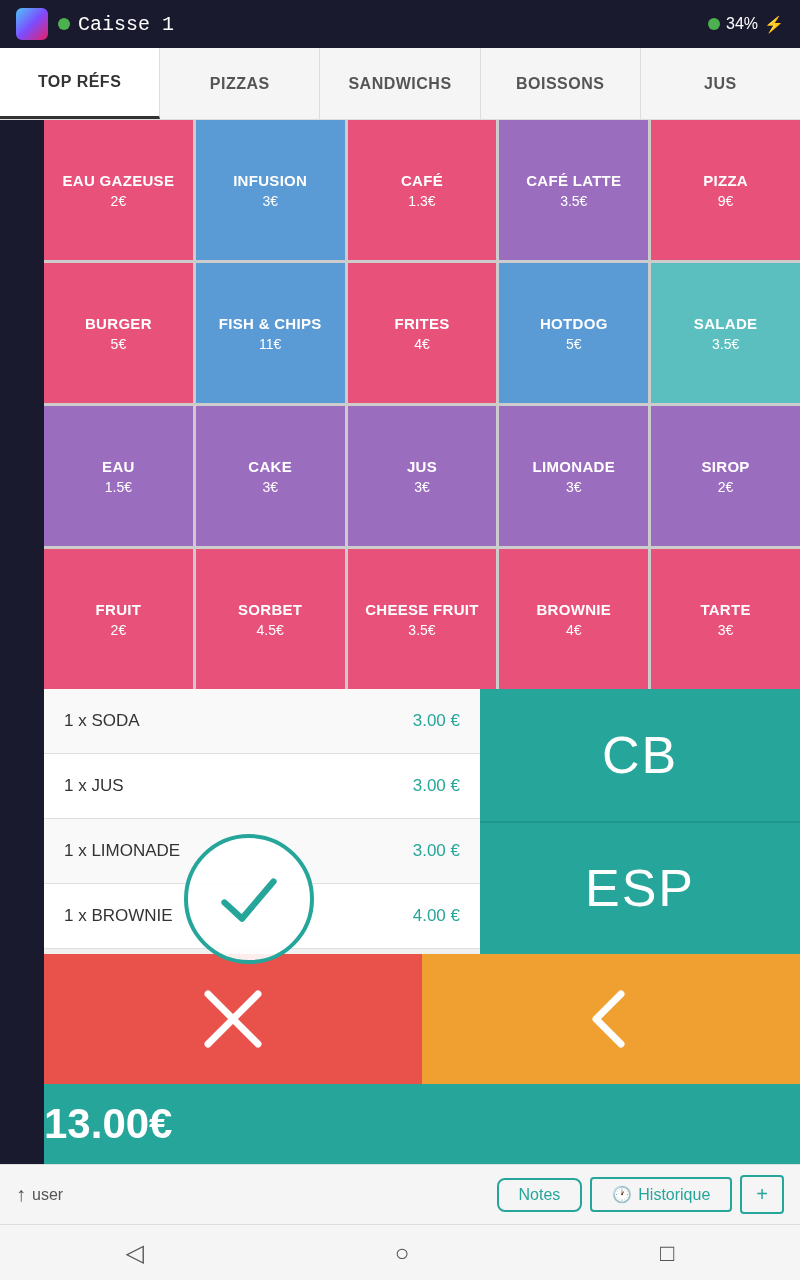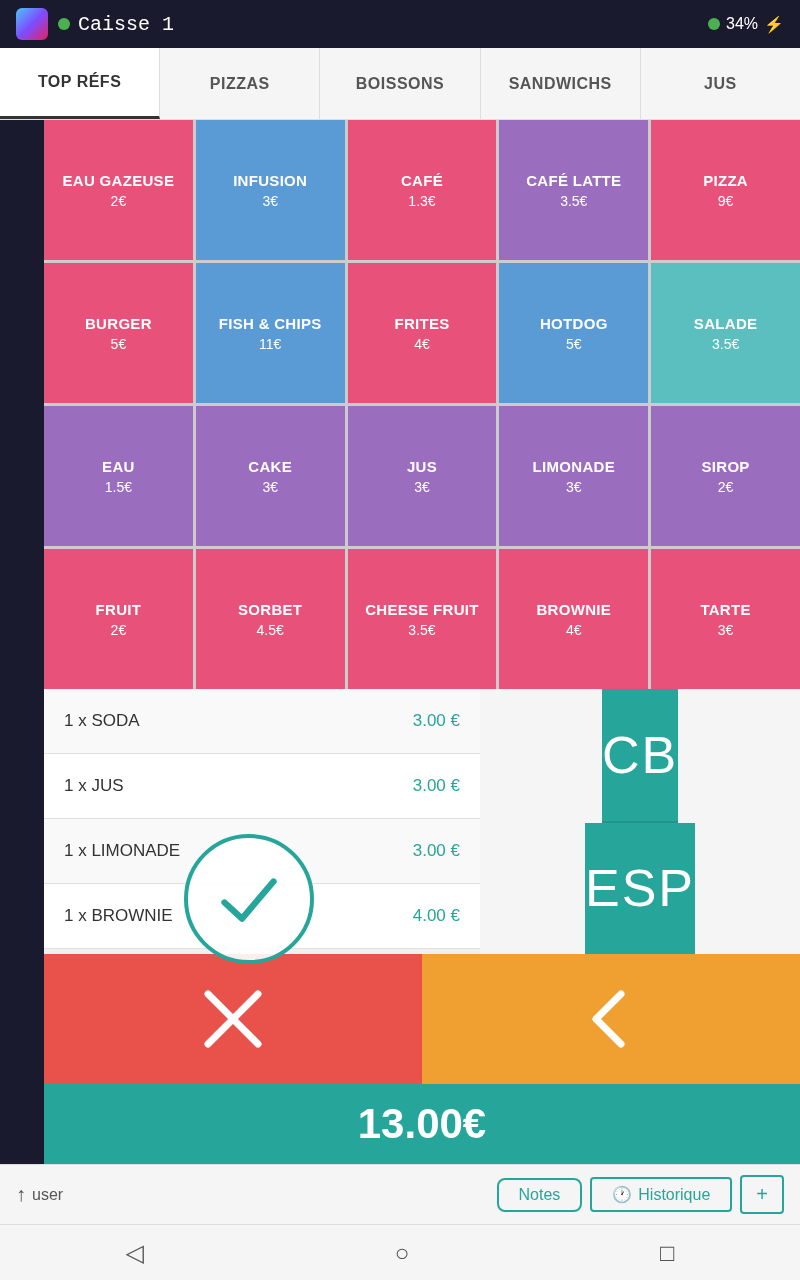--- a/index.html
+++ b/index.html
@@ -173,21 +173,20 @@
       width: 70px;
       height: 70px;
     }
 
     
     #payment-buttons {
       width: 320px;
       display: flex;
       flex-direction: column;
       flex-shrink: 0;
-      align-items: center;
     }
     #btn-cb {
       background: #26a69a;
       flex: 1;
       display: flex;
       align-items: center;
       justify-content: center;
       cursor: pointer;
       border-bottom: 2px solid rgba(0,0,0,0.1);
     }
@@ -226,21 +225,21 @@
       justify-content: center;
       cursor: pointer;
     }
 
     
     #total-bar {
       height: 80px;
       background: #26a69a;
       display: flex;
       align-items: center;
-      justify-content: center;
+      justify-content: flex-start;
       flex-shrink: 0;
     }
     #total-amount {
       color: white;
       font-size: 42px;
       font-weight: 700;
     }
 
     
     #bottom-bar {
@@ -335,22 +334,22 @@
   <div id="battery-indicator">
     <div id="battery-dot"></div>
     <span>34%</span>
     <span>⚡</span>
   </div>
 </div>
 
 <div id="category-tabs">
   <div class="tab active">TOP RÉFS</div>
   <div class="tab">PIZZAS</div>
+  <div class="tab">SANDWICHS</div>
   <div class="tab">BOISSONS</div>
-  <div class="tab">SANDWICHS</div>
   <div class="tab">JUS</div>
 </div>
 
 <div id="main-content">
 
   <div id="product-grid">
       <div class="product-cell bg-pink">
       <span class="product-name">EAU GAZEUSE</span>
       <span class="product-price">2€</span>
     </div>

